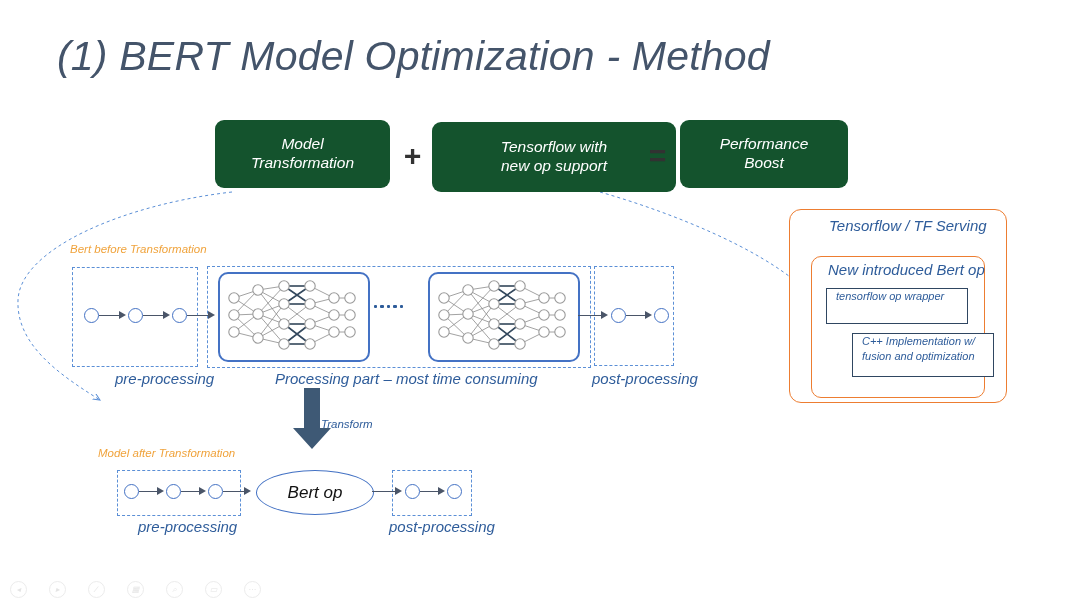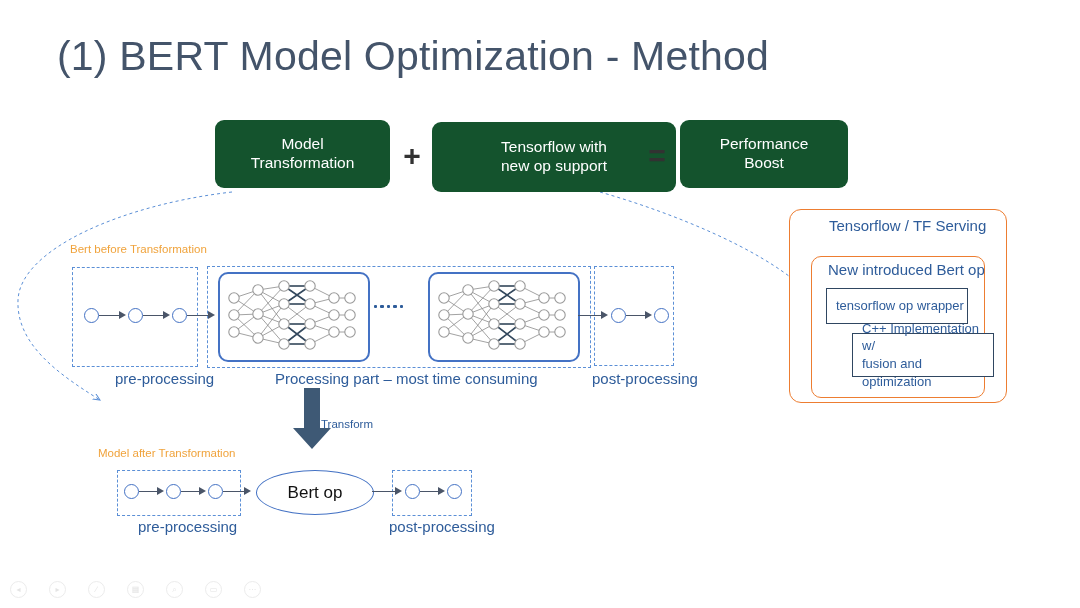--- a/index.html
+++ b/index.html
@@ -1,20 +1,20 @@
 <!DOCTYPE html>
 <html><head>
 <meta charset="utf-8">
 <style>
   html,body{margin:0;padding:0;}
   body{
     width:1080px;height:608px;background:#ffffff;position:relative;overflow:hidden;
     font-family:"Liberation Sans", sans-serif;
   }
-  .stage{position:absolute;inset:0;}
+  .stage{position:absolute;inset:0;font-style:italic;}
 
   
   .title{
     position:absolute;left:57px;top:33px;
     font-size:41px;color:#44546a;font-weight:400;letter-spacing:.2px;
     white-space:nowrap;
   }
 
   
   .bluebox{
@@ -99,22 +99,22 @@
     border:1.7px solid #ED7D31;border-radius:10px;background:#fff;
   }
   .panel-title{
     position:absolute;color:#2E5C9A;font-size:15px;white-space:nowrap;
   }
   #title-tensorflow-serving{left:829px;top:217px;}
   #title-new-bert-op{left:828px;top:261px;}
 
   .navybox{
     position:absolute;border:1.6px solid #2F4661;background:#fff;
-    display:flex;align-items:center;justify-content:flex-start;
-    color:#2E5C9A;font-size:13px;line-height:1.35;padding-left:9px;box-sizing:border-box;
+    display:flex;justify-content:flex-start;
+    color:#2E5C9A;font-size:11px;line-height:1.35;padding-left:9px;box-sizing:border-box;
   }
   #box-op-wrapper{left:826px;top:288px;width:142px;height:36px;}
   #box-cpp-impl{left:826px;top:333px;width:142px;height:44px;margin-left:26px;}
 
   
   #bottom-toolbar{position:absolute;left:10px;top:581px;display:flex;gap:22px;align-items:center;}
   .tbicon{
     width:17px;height:17px;border-radius:50%;border:1px solid #ececec;
     display:flex;align-items:center;justify-content:center;
     color:#e4e4e4;font-size:8px;box-sizing:border-box;

